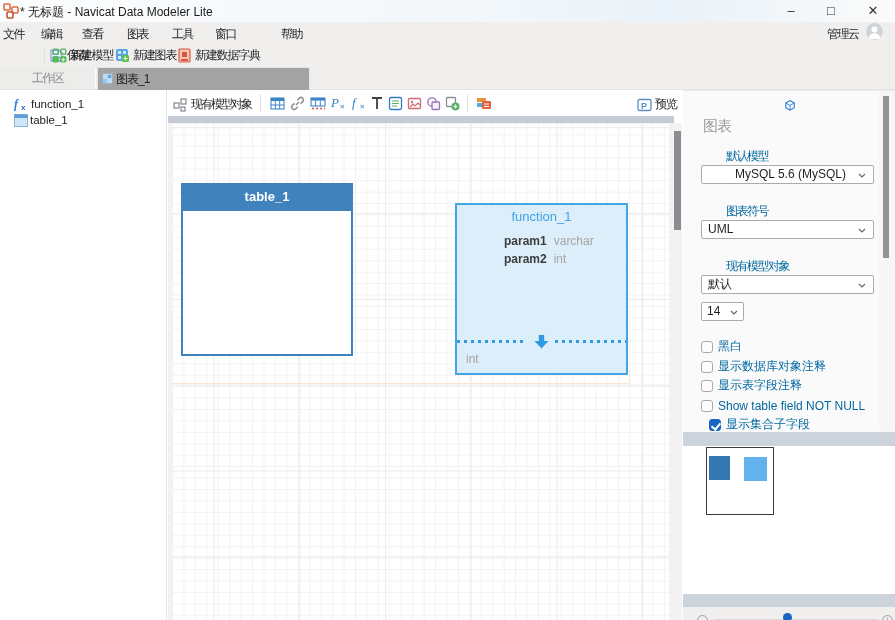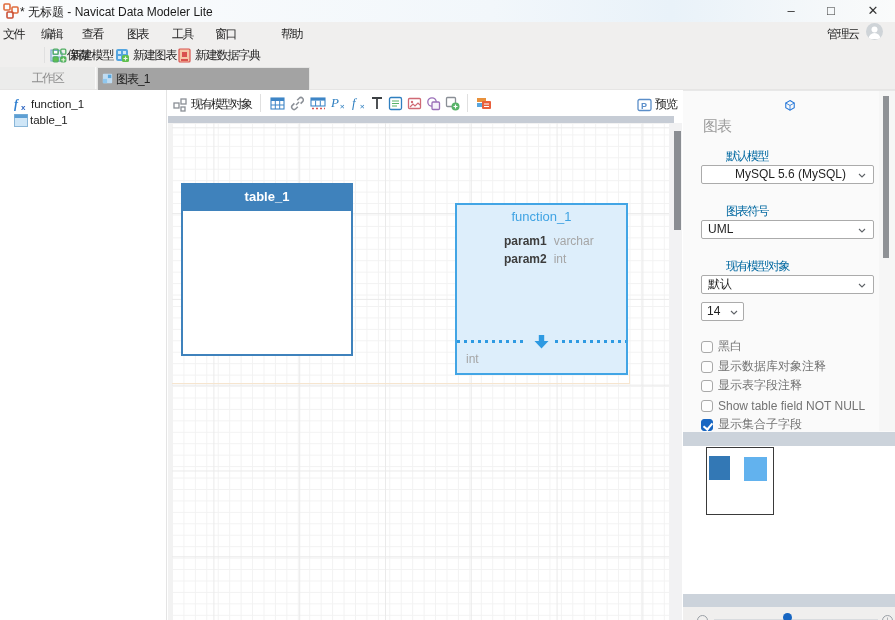--- a/index.html
+++ b/index.html
@@ -81,21 +81,21 @@
 
 
 #rightpanel { left:683px; top:90px; width:212px; height:530px; background:#fafafa; border-top:1px solid #e8e8e8; }
 #rp-ico { left:784px; top:99px; }
 #rp-title { left:703px; top:117px; font-size:15px; color:#9b9b9b; letter-spacing:-1px; }
 .rp-label { left:726px; font-size:12px; color:#0369a1; letter-spacing:-1.5px; }
 .dropdown { left:701px; width:173px; height:19px; background:#fff; border:1px solid #ababab; border-radius:2px; font-size:12px; color:#1f1f1f; line-height:17px; padding-left:6px; }
 .chev { position:absolute; right:7px; top:7px; width:8px; height:5px; }
 #dd4 { left:701px; top:302px; width:43px; height:19px; background:#fff; border:1px solid #ababab; border-radius:2px; font-size:12px; line-height:17px; padding-left:5px; }
 #dd4 .chev { right:5px; }
-.cbrow { left:701px; height:13px; display:flex; align-items:center; font-size:12px; color:#737373; }
+.cbrow { left:701px; height:13px; display:flex; align-items:center; font-size:12px; color:#0369a1; }
 .cb { width:12px; height:12px; border:1px solid #a9a9a9; border-radius:3px; background:#fdfdfd; margin-right:5px; flex:none; }
 .cb.on { background:#1766c2; border-color:#1766c2; position:relative; }
 .cb.on:after { content:""; position:absolute; left:3px; top:1px; width:4px; height:7px; border:solid #fff; border-width:0 2px 2px 0; transform:rotate(40deg); }
 #vscroll2 { left:879px; top:91px; width:16px; height:340px; background:#f6f6f6; }
 #vthumb2 { left:883px; top:96px; width:6px; height:162px; background:#8f9296; }
 
 #rp-sep1 { left:683px; top:432px; width:212px; height:14px; background:#ccd3db; }
 #rp-preview { left:683px; top:446px; width:212px; height:148px; background:#ffffff; }
 #ov-box { left:706px; top:447px; width:68px; height:68px; border:1px solid #3a3a3a; background:#fff; }
 #ov-sq1 { left:709px; top:456px; width:21px; height:24px; background:#3378b5; }
@@ -308,21 +308,21 @@
       <path d="M1 1 L4 4 L7 1" fill="none" stroke="#5f6368" stroke-width="1.1"></path>
     </svg></div>
 <div class="abs" id="dd4">14<svg class="chev" viewBox="0 0 8 5">
       <path d="M1 1 L4 4 L7 1" fill="none" stroke="#5f6368" stroke-width="1.1"></path>
     </svg></div>
 
 <div class="abs cbrow" style="top:340px;"><span class="cb"></span>黑白</div>
 <div class="abs cbrow" style="top:360px;"><span class="cb"></span>显示数据库对象注释</div>
 <div class="abs cbrow" style="top:379px;"><span class="cb"></span>显示表字段注释</div>
 <div class="abs cbrow" style="top:399px;"><span class="cb"></span>Show table field NOT NULL</div>
-<div class="abs cbrow" style="top:418px;"><span class="cb on"></span>显示集合子字段</div>
+<div class="abs cbrow" style="top:418px;margin-left:8px;"><span class="cb on"></span>显示集合子字段</div>
 
 <div class="abs" id="vscroll2"></div>
 <div class="abs" id="vthumb2"></div>
 
 <div class="abs" id="rp-sep1"></div>
 <div class="abs" id="rp-preview"></div>
 <div class="abs" id="ov-box"></div>
 <div class="abs" id="ov-sq1"></div>
 <div class="abs" id="ov-sq2"></div>
 <div class="abs" id="rp-sep2"></div>

